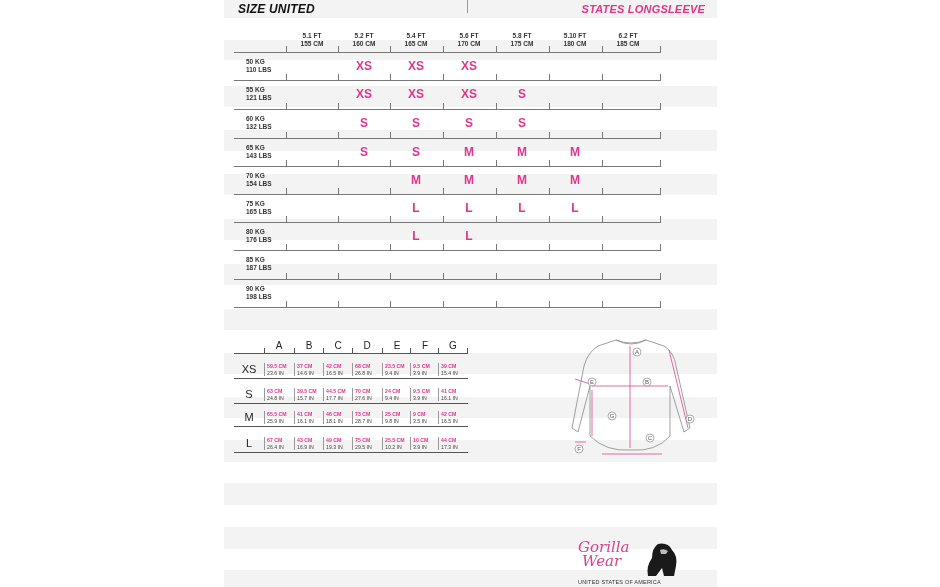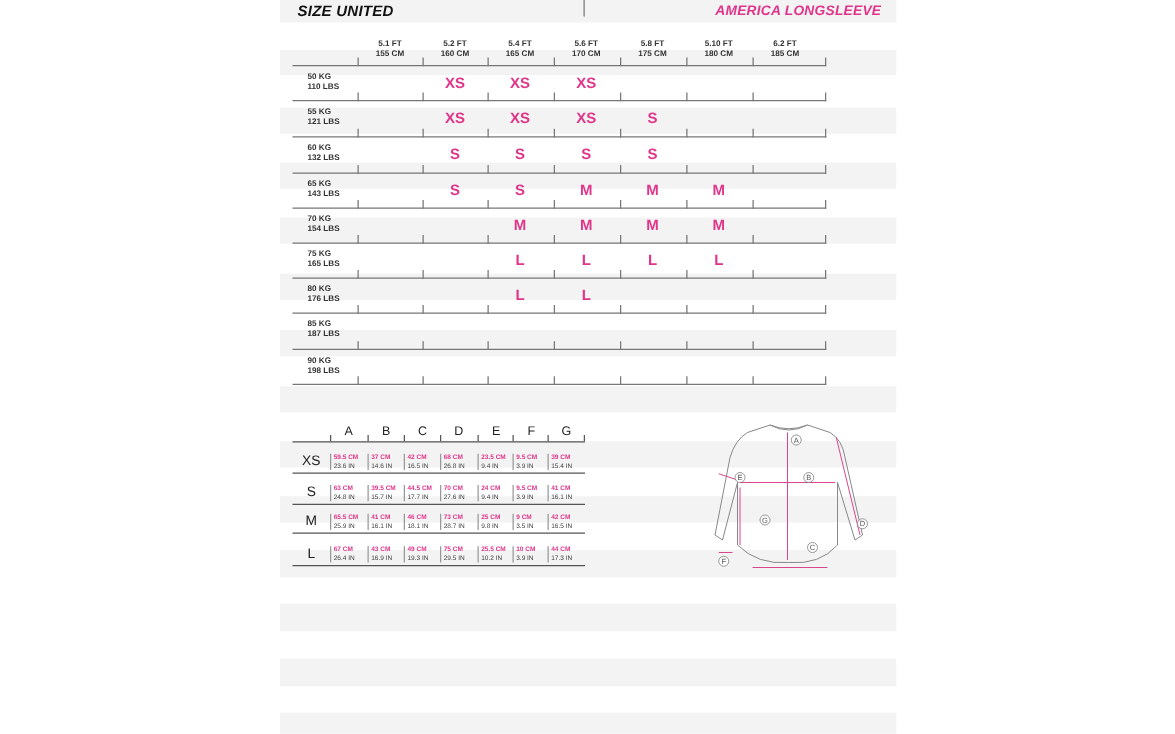--- a/index.html
+++ b/index.html
@@ -44,21 +44,21 @@
   <div class="band" style="top:264px;height:21px"></div>
   <div class="band" style="top:309px;height:21px"></div>
   <div class="band" style="top:353px;height:21px"></div>
   <div class="band" style="top:397px;height:21px"></div>
   <div class="band" style="top:440px;height:22px"></div>
   <div class="band" style="top:483px;height:22px"></div>
   <div class="band" style="top:527px;height:22px"></div>
   <div class="band" style="top:570px;height:17px"></div>
 
   <div class="title">SIZE UNITED</div>
-  <div class="product">AMERICA LONGSLEEVE</div>
+  <div class="product">STATES LONGSLEEVE</div>
 
   <div id="height-grid">
       <div class="colhead" style="left:62px">
       <div>5.1 FT</div>
       <div>155 CM</div>
       </div>
       <div class="colhead" style="left:114px">
       <div>5.2 FT</div>
       <div>160 CM</div>
       </div>
@@ -405,13 +405,24 @@
         <circle cx="26" cy="46" r="4" fill="#fff" stroke="#777" stroke-width="0.6"></circle>
           <text x="26" y="48">E</text>
         <circle cx="13" cy="113" r="4" fill="#fff" stroke="#777" stroke-width="0.6"></circle>
           <text x="13" y="115">F</text>
         <circle cx="46" cy="80" r="4" fill="#fff" stroke="#777" stroke-width="0.6"></circle>
           <text x="46" y="82">G</text>
       </g>
     </svg>
   </div>
 
+  <div class="logo">
+    <div class="logo-text">
+      <div>Gorilla</div>
+      <div style="padding-left:4px">Wear</div>
+    </div>
+    <svg style="position:absolute;left:68px;top:2px" width="36" height="34" viewBox="0 0 36 34">
+      <path d="M14 2 Q24 0 28 8 Q34 14 32 24 L30 34 L20 34 L18 26 L12 34 L4 34 Q2 24 8 16 Q8 6 14 2 Z" fill="#1a1a1a"></path>
+      <path d="M16 8 Q20 6 24 9 L22 12 L17 12 Z" fill="#bbb"></path>
+    </svg>
+    <div class="logo-sub">UNITED STATES OF AMERICA</div>
+  </div>
 </div>
 
 </body></html>

